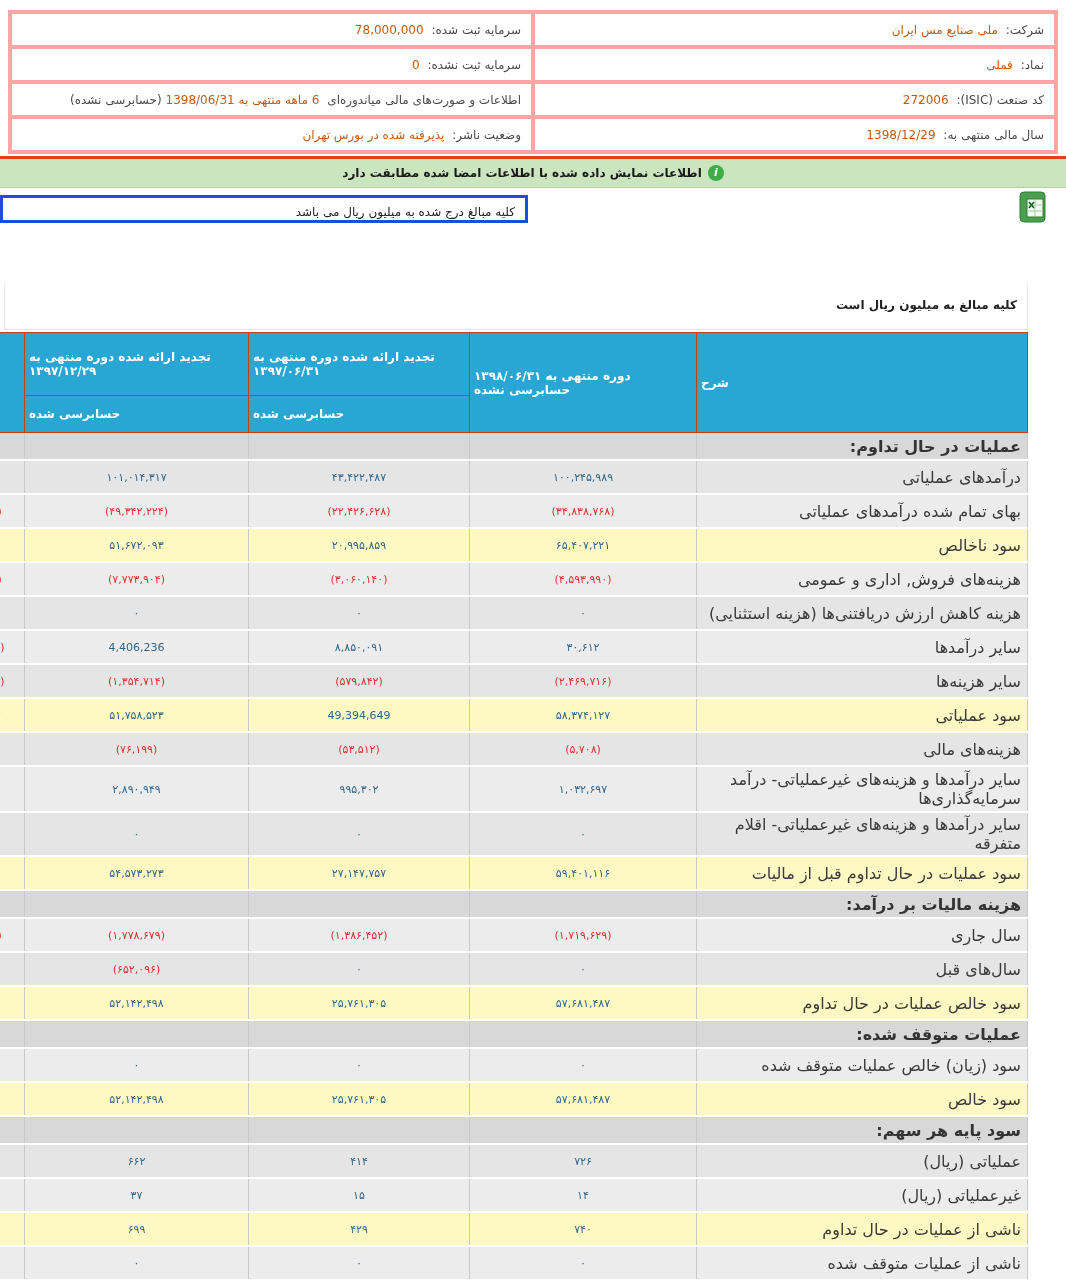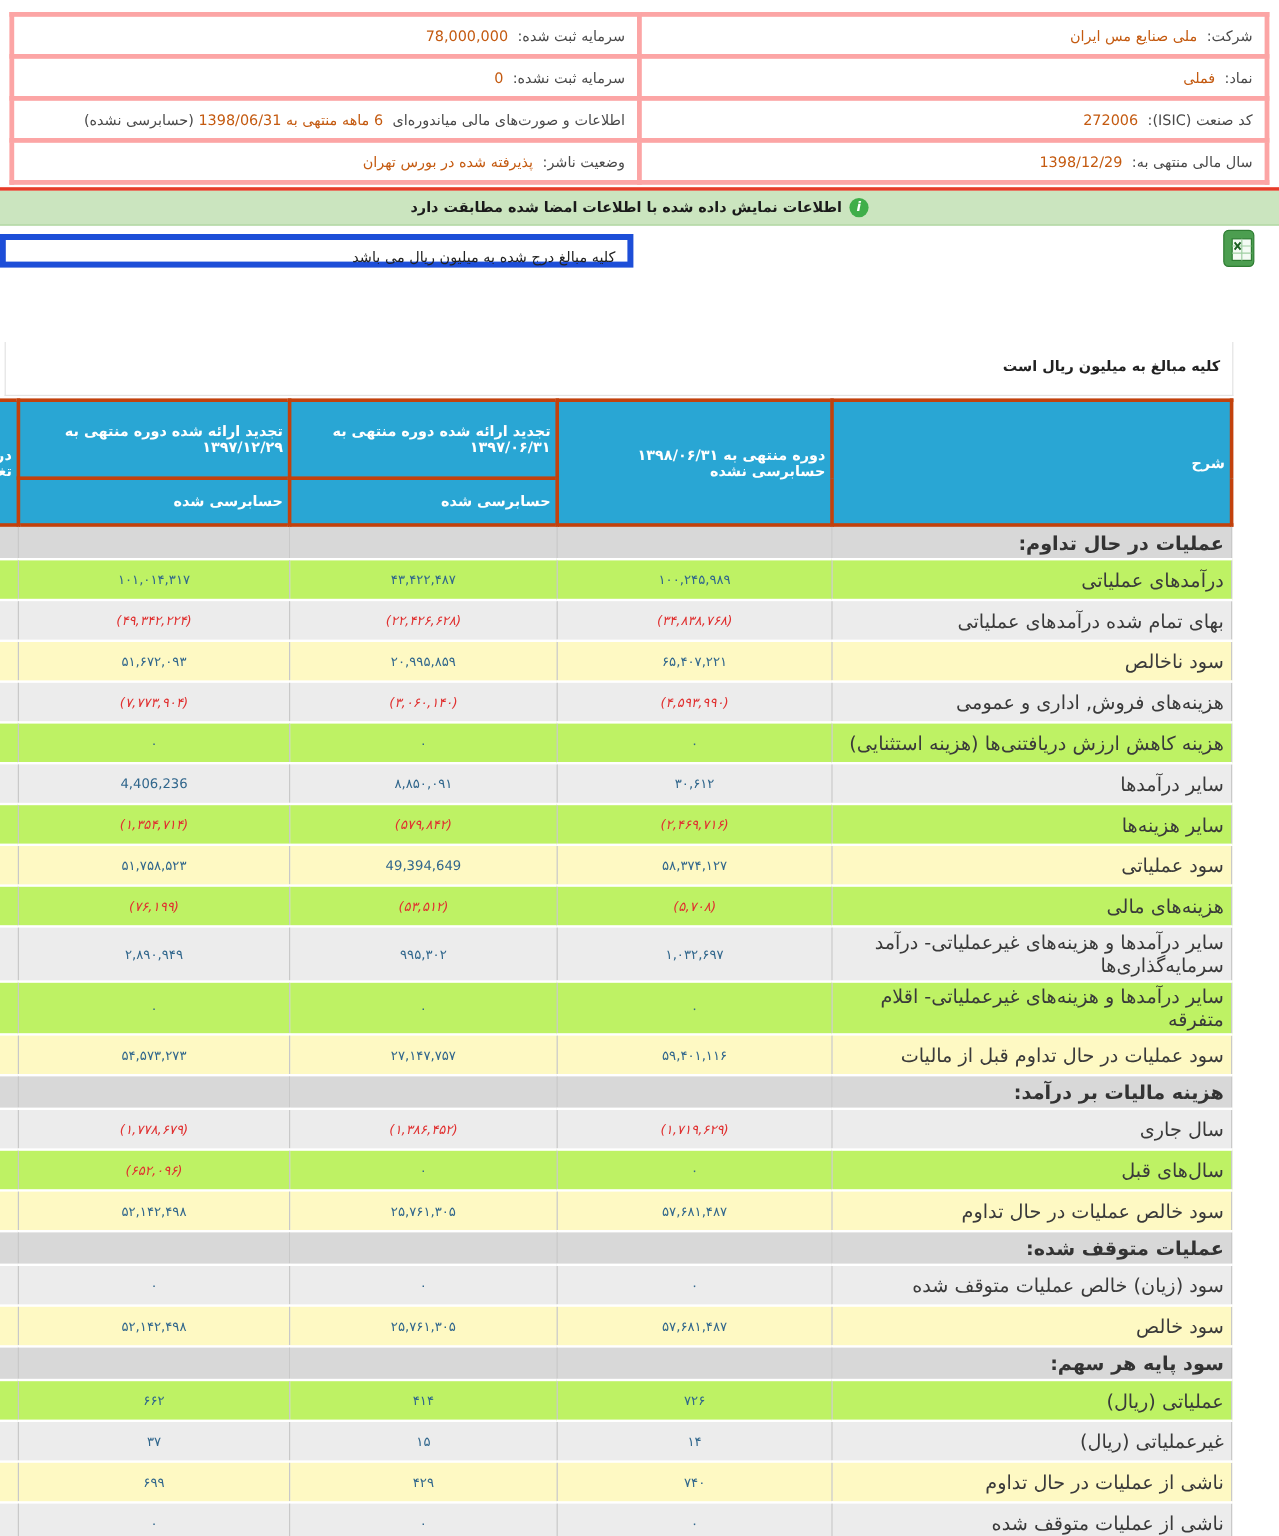--- a/index.html
+++ b/index.html
@@ -11,43 +11,43 @@
   .info-table td{width:50%;}
   .lbl{color:#4a4a4a;}
   .val{color:#c45a10;padding-right:4px;}
 
   .red-line{height:3px;background:#e73b28;margin-top:2px;}
 
   .green-bar{height:28px;background:#cbe5bf;border-bottom:1px solid #aed49e;display:flex;align-items:center;justify-content:center;font-size:12px;font-weight:bold;color:#1a1a1a;}
   .info-icon{display:inline-block;width:16px;height:16px;border-radius:50%;background:#3fae49;color:#fff;text-align:center;line-height:16px;font-size:11px;font-weight:bold;margin-left:6px;font-style:italic;}
 
   .note-row{position:relative;height:40px;margin-top:5px;}
-  .note-box{position:absolute;left:0;top:2px;width:528px;height:28px;line-height:28px;border:5px solid #1d4ed8;background:#fff;font-size:12px;color:#222;text-align:right;padding-right:10px;box-sizing:border-box;}
+  .note-box{position:absolute;left:0;top:2px;width:528px;height:28px;line-height:28px;border:3px solid #1d4ed8;background:#fff;font-size:12px;color:#222;text-align:right;padding-right:10px;box-sizing:border-box;}
   .excel-icon{position:absolute;right:20px;top:-2px;width:27px;height:32px;cursor:pointer;}
 
   
   .main-wrap{margin:52px 38px 0 4px;width:1024px;}
   .tbl-title{background:#29a6d4;color:#fff;font-size:13px;font-weight:bold;height:27px;line-height:27px;padding-right:10px;}
   .tbl-subtitle{background:#fff;border:1px solid #e3e3e3;border-top:none;height:44px;line-height:40px;font-size:12px;font-weight:bold;color:#222;padding-right:10px;}
 
   table.pl{width:1024px;border-collapse:collapse;table-layout:fixed;margin-top:2px;}
-  table.pl th{background:#29a6d4;color:#fff;font-weight:bold;font-size:12px;border:3px solid #c2410c;padding:2px 4px;text-align:right;vertical-align:middle;}
+  table.pl th{background:#29a6d4;color:#fff;font-weight:bold;font-size:12px;border:1px solid #c2410c;padding:2px 4px;text-align:left;vertical-align:middle;}
   table.pl th.desc-h{width:322px;}
   table.pl th.c1{width:218px;}
   table.pl th.c2{width:212px;}
   table.pl th.c3{width:215px;}
   table.pl th.pct-h{width:57px;}
   table.pl thead tr:first-child th{height:58px;}
   table.pl thead tr.subrow th{height:32px;}
 
   table.pl td{border-left:1px solid #c9c9c9;border-right:1px solid #c9c9c9;border-bottom:2px solid #fff;font-size:11px;padding:2px 6px;height:28px;vertical-align:middle;}
   table.pl td.desc{text-align:right;font-size:16px;color:#3a3a3a;}
   table.pl td.num{text-align:center;color:#30668c;}
-  table.pl td.num.neg{color:#e03030;font-style:italic;}
-  tr.r-blue td{background:#bef264;}
+  table.pl td.num.neg{color:#e03030;}
+  tr.r-blue td{background:#e5e5e5;}
   tr.r-gray td{background:#ececec;}
   tr.r-yellow td{background:#fef9c3;}
   tr.section td{background:#d8d8d8;height:22px;}
   tr.section td.desc{font-weight:bold;color:#333;}
 </style>
 </head>
 <body>
 
 <table class="info-table">
   <tbody>

